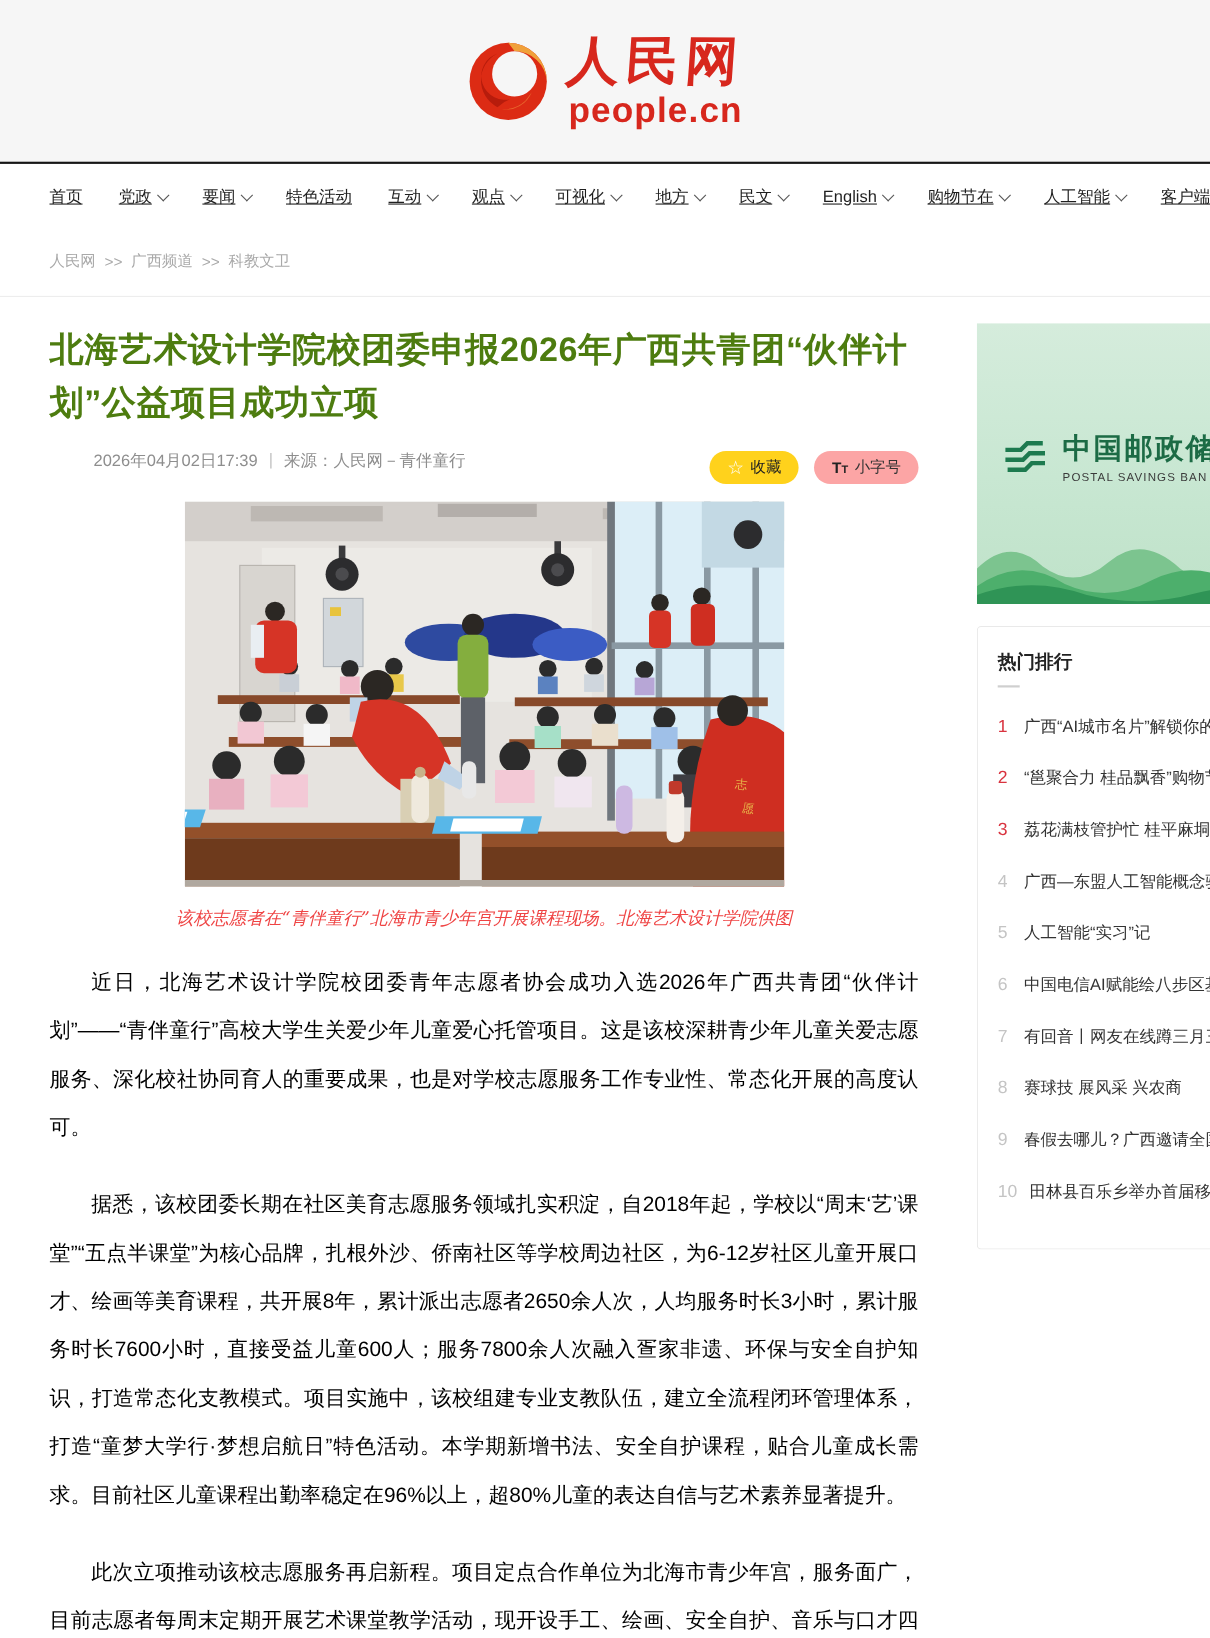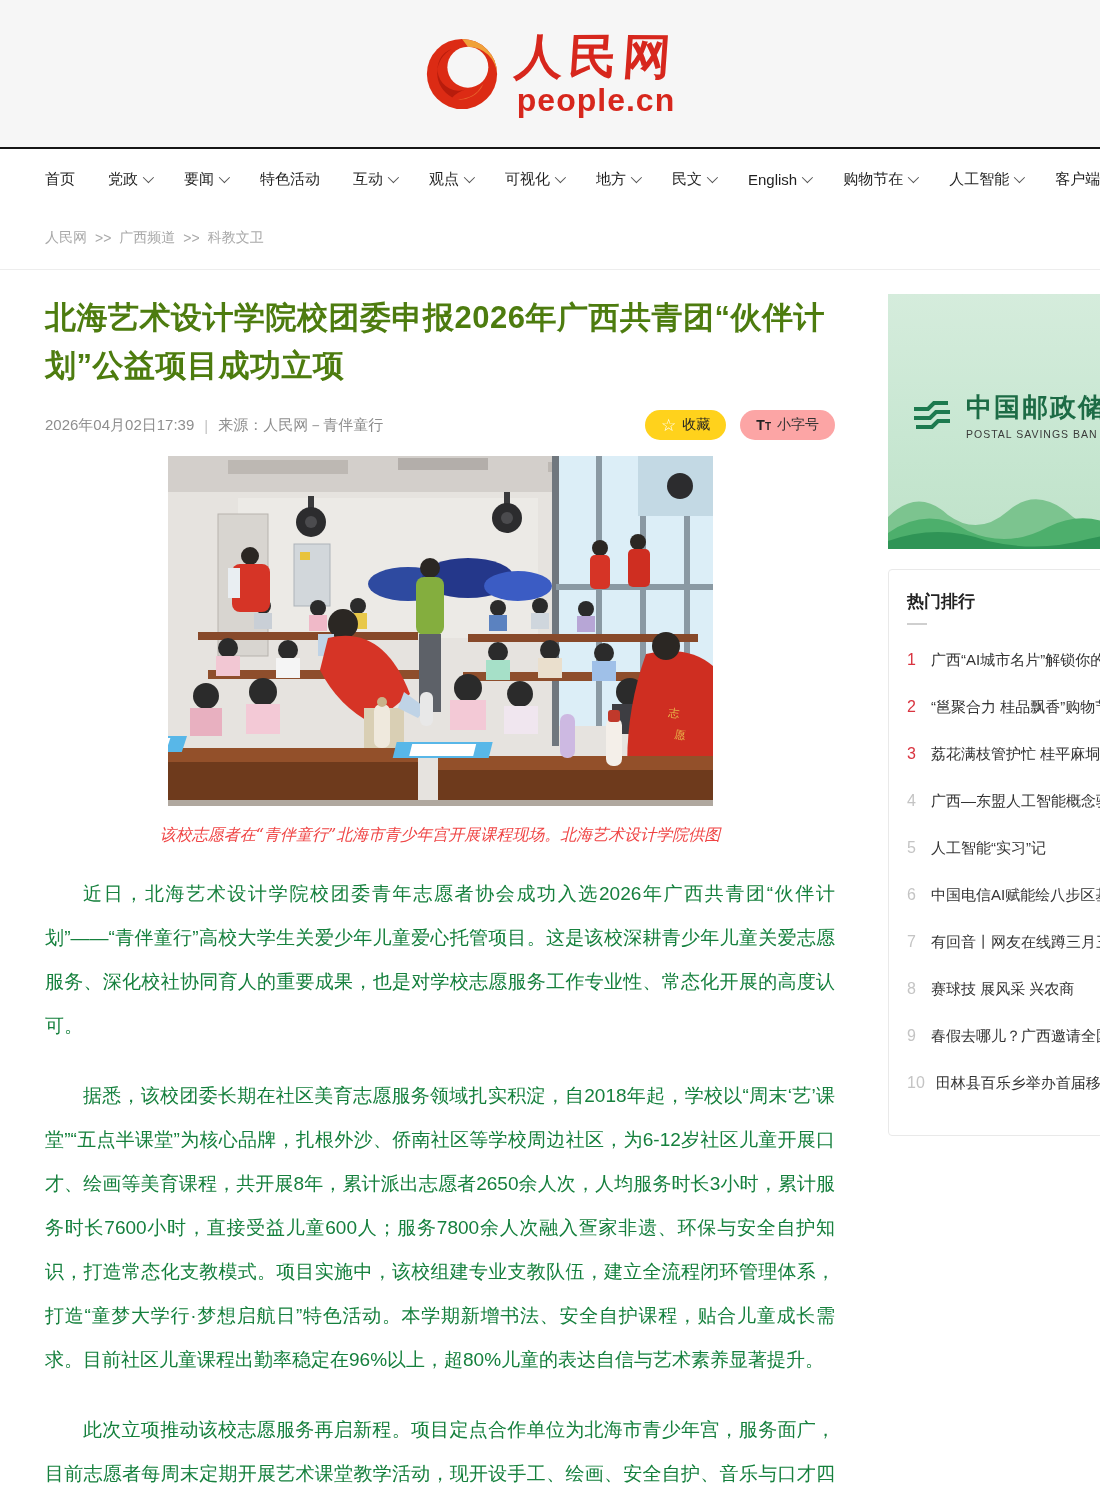--- a/index.html
+++ b/index.html
@@ -9,47 +9,47 @@
     position:relative;
   }
   
   .top-band{height:147px;background:#f6f6f6;display:flex;align-items:center;justify-content:center;}
   .logo{display:flex;align-items:center;gap:14px;cursor:pointer;}
   .logo-swirl{width:78px;height:78px;flex:none;}
   .logo-txt{display:flex;flex-direction:column;align-items:center;line-height:1;}
   .logo-cn{font-size:48px;font-weight:700;color:#d7271d;font-family:"DejaVu Serif","Liberation Serif",serif;letter-spacing:6px;transform:skewX(-4deg);}
   .logo-domain{font-size:32px;font-weight:700;color:#d7271d;margin-top:4px;letter-spacing:1px;}
   
-  .nav{border-top:2px solid #161616;background:#fff;height:60px;display:flex;align-items:center;padding:0 30px 0 45px;}
+  .nav{border-top:2px solid #161616;background:#fff;height:60px;display:flex;align-items:center;padding:0 30px 0 45px;text-decoration:underline;}
   .nav-items{display:flex;align-items:center;gap:33px;flex:1;}
   .nav-item{display:flex;align-items:center;gap:5px;font-size:15px;color:#1f1f1f;cursor:pointer;white-space:nowrap;}
   .caret{width:7px;height:7px;border-right:1.5px solid #555;border-bottom:1.5px solid #555;transform:rotate(45deg) translateY(-2px);display:inline-block;}
   
   .breadcrumb{padding:20px 45px 22px;font-size:14px;color:#a9a9a9;display:flex;gap:8px;align-items:center;}
   .breadcrumb a{color:#a9a9a9;text-decoration:none;cursor:pointer;}
   .page-divider{height:1px;background:#ededed;width:100%;}
   
   .main{display:flex;align-items:flex-start;padding-left:45px;}
   .article-col{width:790px;flex:none;}
   .side-col{width:300px;flex:none;margin-left:53px;overflow:hidden;}
   
   .article-title{font-size:31px;font-weight:700;color:#4d7c0f;line-height:1.55;margin:24px 0 20px;letter-spacing:.5px;}
-  .meta-row{display:flex;align-items:center;font-size:15px;color:#8e8e8e;margin-bottom:12px;}
+  .meta-row{display:flex;font-size:15px;color:#8e8e8e;margin-bottom:12px;margin-left:40px;}
   .meta-sep{margin:0 10px;color:#c3c3c3;}
   .meta-actions{margin-left:auto;display:flex;gap:14px;align-items:center;}
   .pill{display:flex;align-items:center;gap:6px;border-radius:17px;padding:6px 16px;font-size:14px;cursor:pointer;border:none;}
   .pill-collect{background:#ffd21c;color:#222;}
   .pill-collect .star{color:#fff;font-size:17px;line-height:1;}
   .pill-font{background:#fca5a5;color:#333;}
   .tt-glyph{font-weight:700;color:#222;}
   .tt-glyph .small-t{font-size:10px;}
   .photo-wrap{width:545px;margin:16px auto 0;}
   .photo-wrap svg{display:block;}
   .photo-caption{max-width:600px;margin:12px auto 6px;text-align:center;font-family:"DejaVu Serif","Liberation Serif",serif;font-style:italic;color:#ef4444;font-size:16px;line-height:2.1;}
-  .para{font-size:19px;line-height:44px;color:#15803d;text-indent:2em;text-align:justify;margin:20px 0 26px;}
+  .para{font-size:19px;line-height:44px;color:#000000;text-indent:2em;text-align:justify;margin:20px 0 26px;}
   
   .ad-banner{width:300px;height:255px;margin-top:24px;position:relative;overflow:hidden;cursor:pointer;
     background:linear-gradient(180deg,#d5ecdc 0%,#c8e7d2 55%,#bfe2c9 100%);}
   .ad-inner{position:absolute;left:22px;top:96px;display:flex;align-items:center;gap:12px;white-space:nowrap;}
   .ad-text .cn{font-size:26px;font-weight:700;color:#1c6b45;letter-spacing:2px;font-family:"DejaVu Serif","Liberation Serif",serif;}
   .ad-text .en{font-size:10.5px;color:#3a3a3a;letter-spacing:1px;margin-top:3px;}
   .ad-mountains{position:absolute;bottom:0;left:0;}
   .hot-box{margin-top:20px;border:1px solid #e9e9e9;border-radius:4px;padding:20px 0 14px 18px;width:280px;box-sizing:border-box;}
   .hot-title{font-size:17px;font-weight:700;color:#222;}
   .hot-underline{width:20px;height:2px;background:#cfcfcf;margin-top:10px;}

